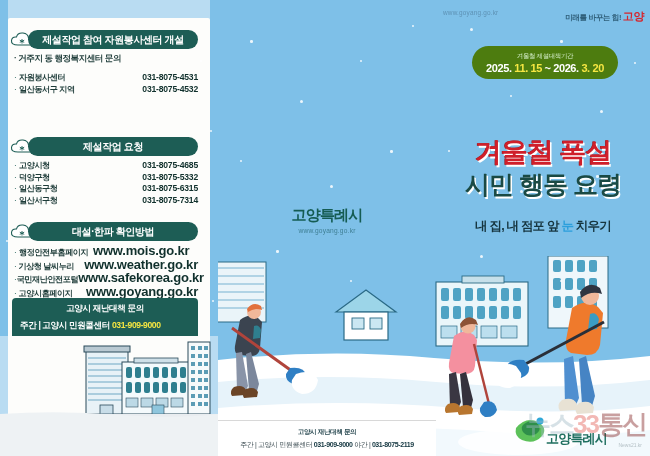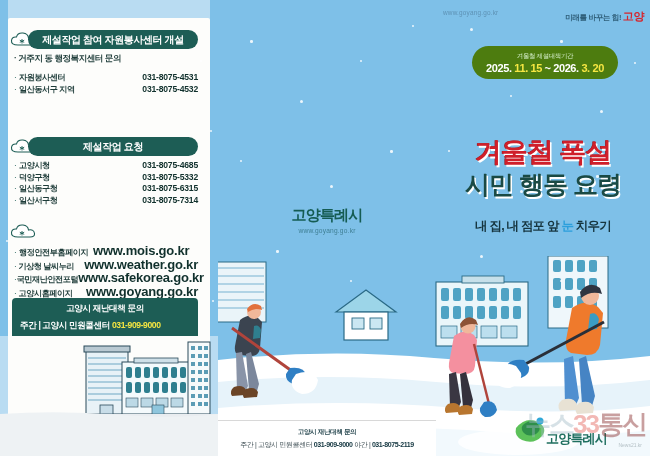--- a/index.html
+++ b/index.html
@@ -290,20 +290,23 @@
     <div class="section" style="top:222px;">
       <div class="sec-head">
         <svg class="cloud" viewBox="0 0 34 17">
           <path d="M8 14 Q1 14 1.5 9.5 Q2 5.5 6.5 6 Q7.5 1.5 13 2 Q18 2.5 18.5 7 Q24 6 24.5 10.5 Q25 14 20 14 Z" fill="#ffffff" stroke="#1d5d55" stroke-width="1.1"></path>
           <g stroke="#1d5d55" stroke-width="0.9">
             <line x1="12" y1="8" x2="12" y2="12.5"></line>
             <line x1="9.8" y1="9.2" x2="14.2" y2="11.3"></line>
             <line x1="14.2" y1="9.2" x2="9.8" y2="11.3"></line>
           </g>
         </svg>
+        <div class="pill">
+          <span>대설·한파 확인방법</span>
+        </div>
       </div>
       <div class="rows">
         <div class="row w-url">
           <span class="bullet">·</span>
           <span class="lbl">행정안전부홈페이지</span>
           <span class="val">www.mois.go.kr</span>
         </div>
         <div class="row w-url">
           <span class="bullet">·</span>
           <span class="lbl">기상청 날씨누리</span>

